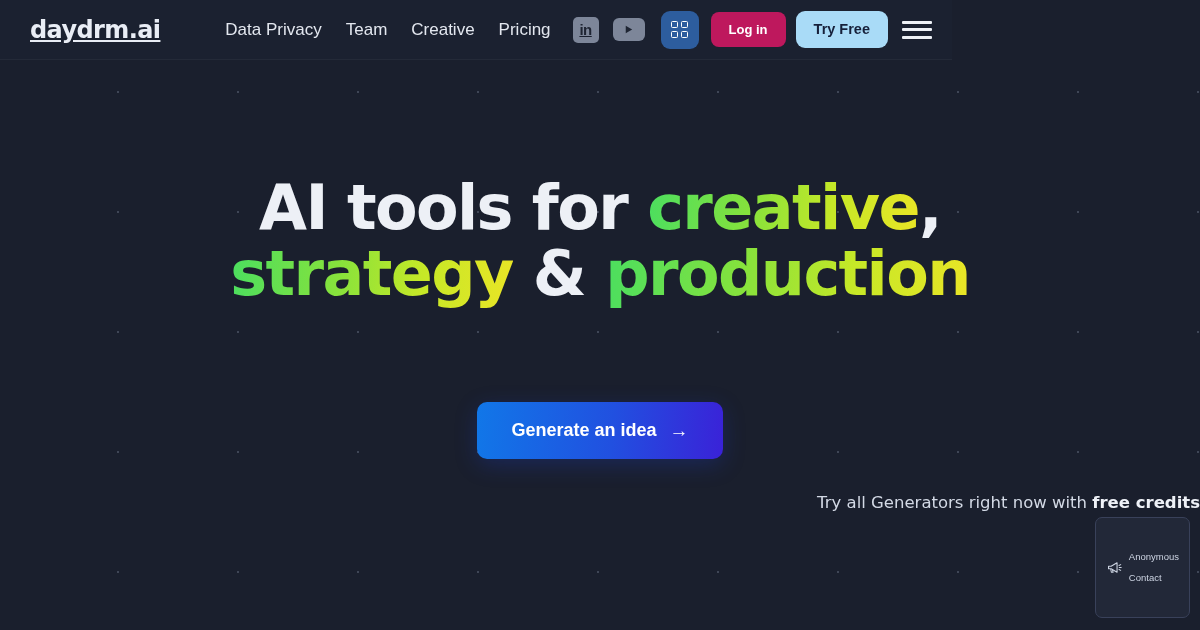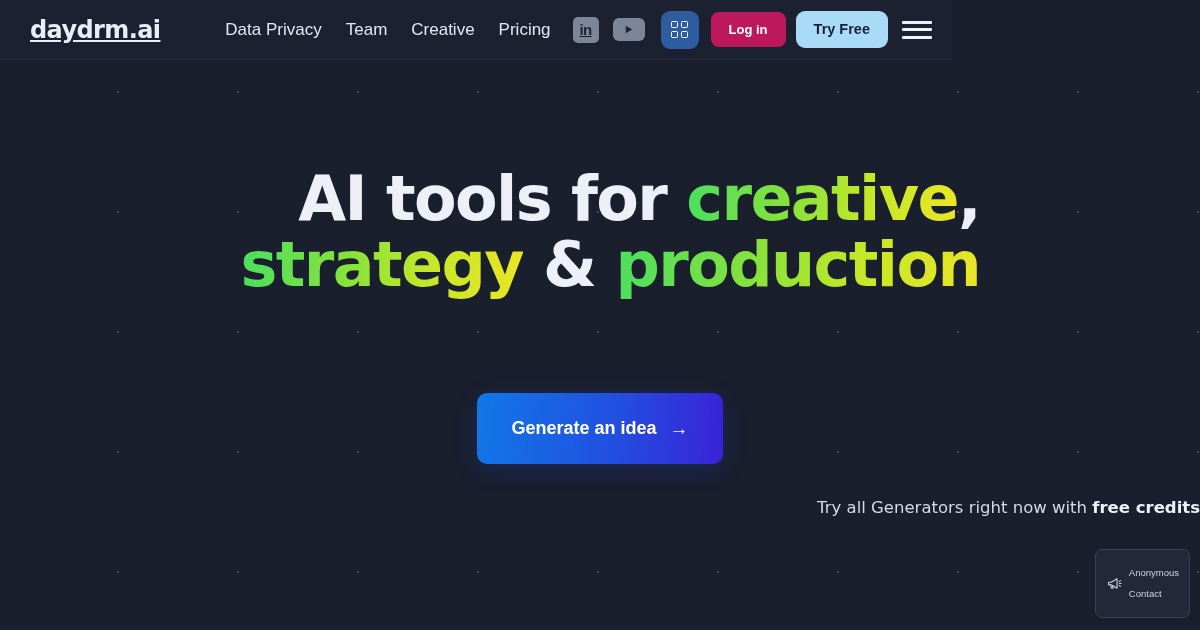--- a/index.html
+++ b/index.html
@@ -183,22 +183,21 @@
   }
 
   .headline {
     font-size: 62px;
     line-height: 1.07;
     font-weight: 700;
     letter-spacing: -1.6px;
     color: #edf0f6;
     font-family: "DejaVu Sans", sans-serif;
     max-width: 760px;
-    margin: 0 auto;
-    text-align: right;
+    margin: 9px auto;
   }
 
   .grad {
     background: linear-gradient(95deg, #4ade60 0%, #86e23c 38%, #c6e827 68%, #eae526 100%);
     -webkit-background-clip: text;
     background-clip: text;
     -webkit-text-fill-color: transparent;
     color: transparent;
   }
 
@@ -215,21 +214,21 @@
     margin-top: 94px;
     display: flex;
     justify-content: center;
   }
 
   .btn-cta {
     background: linear-gradient(95deg, #1177e8 0%, #2150e0 55%, #3a22d8 100%);
     color: #ffffff;
     font-size: 18px;
     font-weight: 700;
-    padding: 26px 34px;
+    padding: 19px 34px;
     border-radius: 10px;
     display: inline-flex;
     align-items: center;
     gap: 13px;
     box-shadow: 0 6px 22px rgba(30,60,200,0.28);
   }
   .cta-arrow { font-size: 19px; line-height: 1; }
 
   .credits-line {
     margin-top: 34px;
@@ -245,21 +244,21 @@
     position: absolute;
     right: 10px;
     bottom: 12px;
     z-index: 20;
     display: flex;
     align-items: center;
     gap: 6px;
     background: #222838;
     border: 1px solid #39415a;
     border-radius: 7px;
-    padding: 7px 10px;
+    padding: 23px 10px;
     cursor: pointer;
   }
   .feedback-text {
     font-size: 9.5px;
     line-height: 1.12;
     color: #cdd4e2;
     text-align: left;
     font-family: "Liberation Sans", sans-serif;
     white-space: pre-line;
   }

